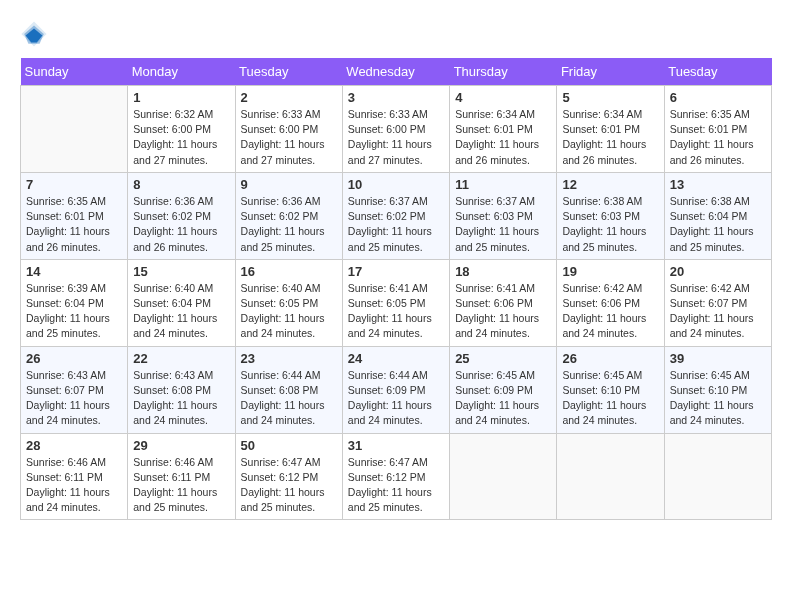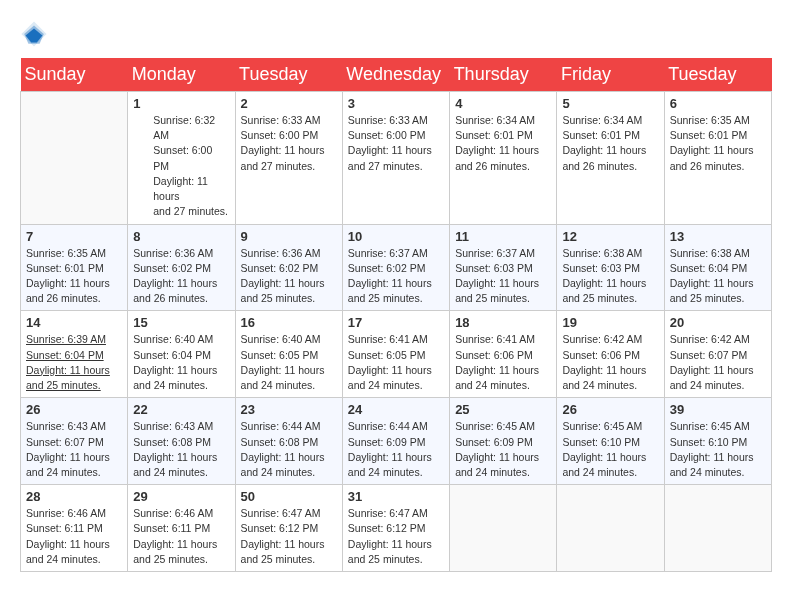--- a/index.html
+++ b/index.html
@@ -47,25 +47,25 @@
     .subtitle {
       font-size: 16px;
       color: #555;
     }
     table {
       width: 100%;
       border-collapse: collapse;
       font-size: 11px;
     }
     thead tr th {
-      background-color: #ef4444;
+      background-color: #8b5cf6;
       color: #fff;
       padding: 6px 4px;
       text-align: left;
-      font-size: 18px;
+      font-size: 13px;
       font-weight: normal;
     }
     tbody tr td {
       border: 1px solid #ccc;
       vertical-align: top;
       padding: 4px 5px;
       height: 80px;
       width: 107px;
     }
     tbody tr td .day-num {
@@ -121,21 +121,21 @@
         <th>Thursday</th>
         <th>Friday</th>
         <th>Tuesday</th>
       </tr>
   </thead>
   <tbody id="calendar-body">
   <tr>
         <td class="empty"></td>
         <td>
           <span class="day-num">1</span>
-          <div class="day-info" style="white-space: pre-line; margin-left: 20px;">Sunrise: 6:32 AM
+          <div class="day-info" style="white-space: pre-line;">Sunrise: 6:32 AM
 Sunset: 6:00 PM
 Daylight: 11 hours
 and 27 minutes.</div>
         </td>
         <td>
           <span class="day-num">2</span>
           <div class="day-info" style="white-space: pre-line;">Sunrise: 6:33 AM
 Sunset: 6:00 PM
 Daylight: 11 hours
 and 27 minutes.</div>
@@ -216,21 +216,21 @@
           <span class="day-num">13</span>
           <div class="day-info" style="white-space: pre-line;">Sunrise: 6:38 AM
 Sunset: 6:04 PM
 Daylight: 11 hours
 and 25 minutes.</div>
         </td>
       </tr>
       <tr>
         <td>
           <span class="day-num">14</span>
-          <div class="day-info" style="white-space: pre-line; text-decoration: underline;">Sunrise: 6:39 AM
+          <div class="day-info" style="white-space: pre-line;">Sunrise: 6:39 AM
 Sunset: 6:04 PM
 Daylight: 11 hours
 and 25 minutes.</div>
         </td>
         <td>
           <span class="day-num">15</span>
           <div class="day-info" style="white-space: pre-line;">Sunrise: 6:40 AM
 Sunset: 6:04 PM
 Daylight: 11 hours
 and 24 minutes.</div>

